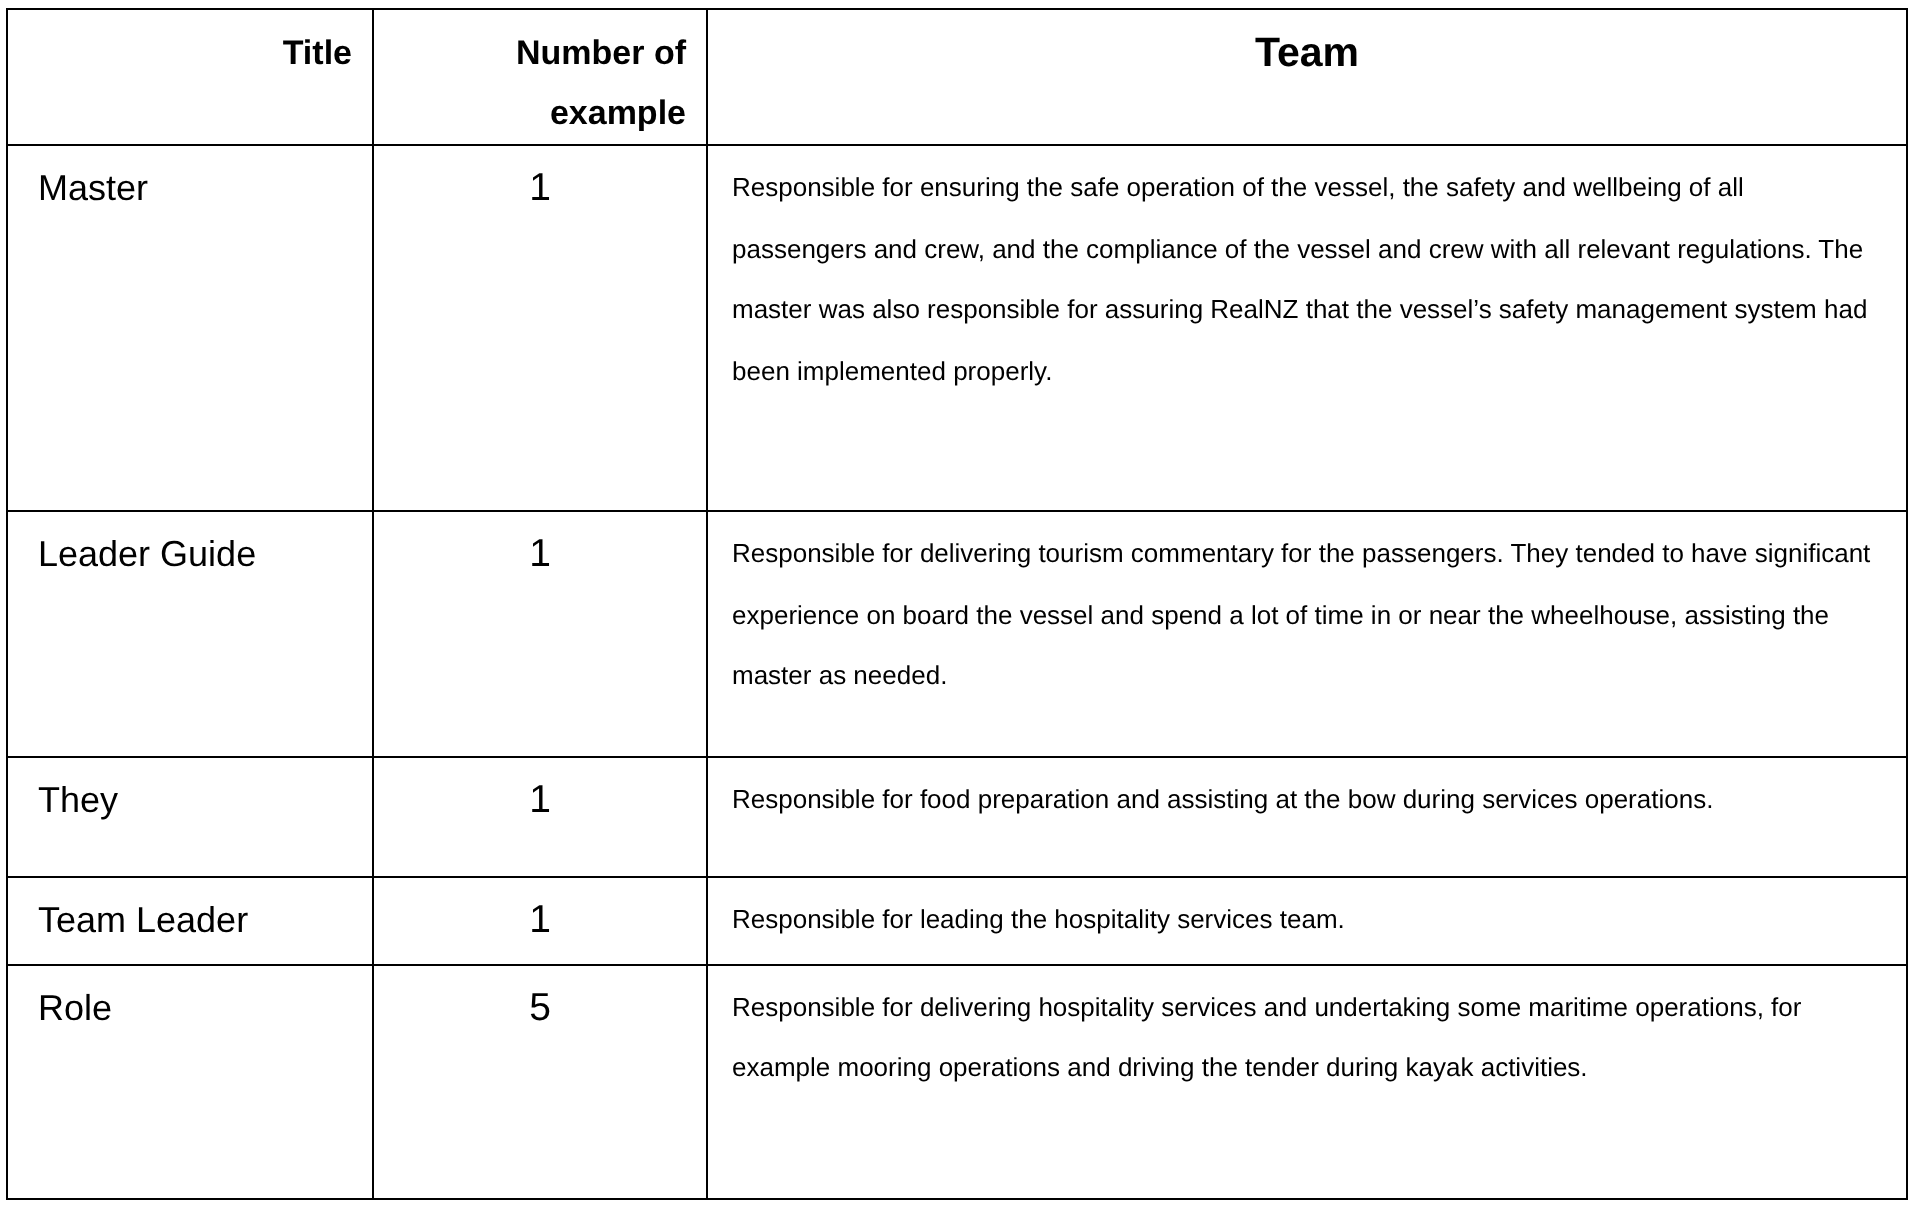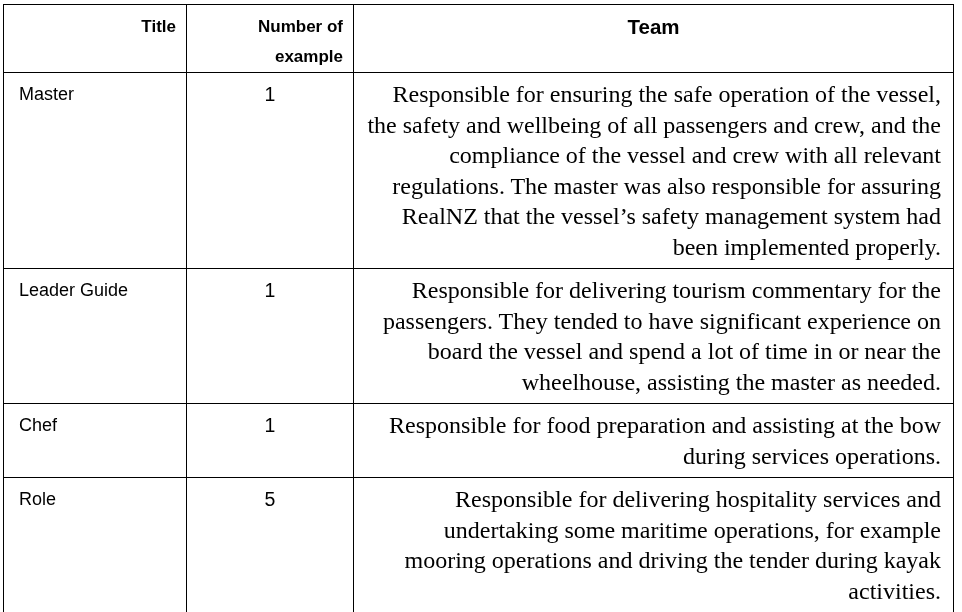--- a/index.html
+++ b/index.html
@@ -67,26 +67,25 @@
     padding: 6px 8px 6px 15px;
     white-space: nowrap;
   }
   .cell-count {
     font-size: 19.5px;
     line-height: 30px;
     text-align: center;
     padding: 6px 8px 6px 8px;
   }
   .cell-role {
-    font-size: 24px;
+    font-size: 13px;
     line-height: 30.5px;
-    text-align: right;
+    text-align: left;
     padding: 6px 12px 6px 12px;
     hyphens: none;
-    font-family: Liberation Serif, serif;
   }
 
   
   tr.row-master      td { height: 182px; }
   tr.row-natureguide td { height: 122px; }
   tr.row-chef        td { height: 59px;  }
   tr.row-teamleader  td { height: 27px;  }
   tr.row-crew        td { height: 116px; }
 </style>
 </head>
@@ -130,27 +129,38 @@
         </td>
         <td>
           <div class="cell-count">1</div>
         </td>
         <td>
           <div class="cell-role">Responsible for delivering tourism commentary for the passengers. They tended to have significant experience on board the vessel and spend a lot of time in or near the wheelhouse, assisting the master as needed.</div>
         </td>
       </tr>
       <tr class="row-chef">
         <td>
-          <div class="cell-title">Chef</div>
+          <div class="cell-title">They</div>
         </td>
         <td>
           <div class="cell-count">1</div>
         </td>
         <td>
           <div class="cell-role">Responsible for food preparation and assisting at the bow during services operations.</div>
+        </td>
+      </tr>
+      <tr class="row-teamleader">
+        <td>
+          <div class="cell-title">Team Leader</div>
+        </td>
+        <td>
+          <div class="cell-count">1</div>
+        </td>
+        <td>
+          <div class="cell-role">Responsible for leading the hospitality services team.</div>
         </td>
       </tr>
       <tr class="row-crew">
         <td>
           <div class="cell-title">Role</div>
         </td>
         <td>
           <div class="cell-count">5</div>
         </td>
         <td>

